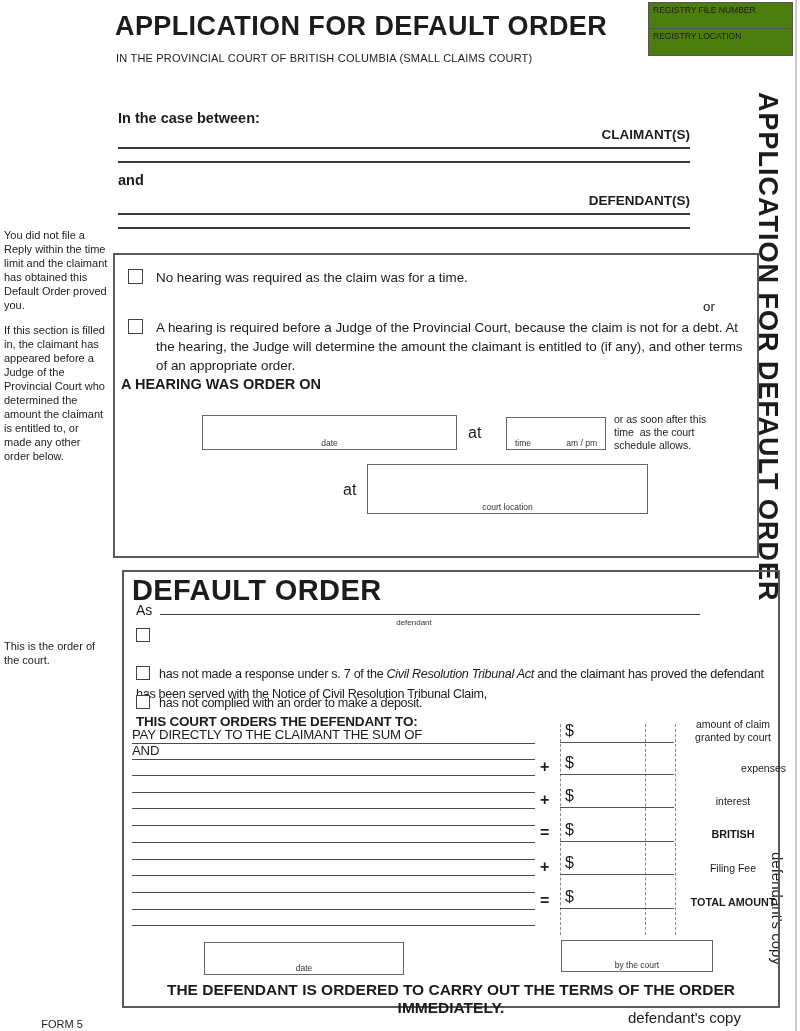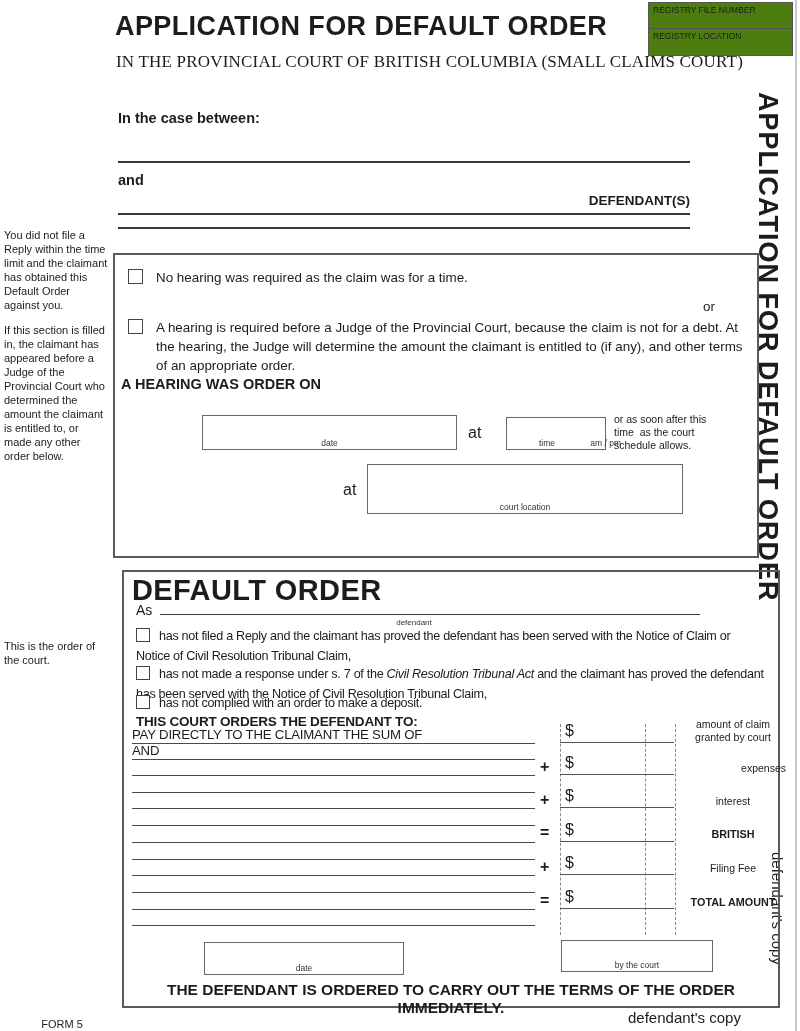--- a/index.html
+++ b/index.html
@@ -3,21 +3,21 @@
 <meta charset="utf-8">
 <style>
   html,body{margin:0;padding:0;background:#fff;}
   #page{position:relative;width:800px;height:1031px;background:#fff;overflow:hidden;
         font-family:"Liberation Sans","DejaVu Sans",sans-serif;color:#1c1c1c;}
   .abs{position:absolute;}
   .pre{white-space:pre-wrap;}
 
   
   .page-title{left:115px;top:11px;font-size:27px;font-weight:bold;letter-spacing:.4px;}
-  .page-subtitle{left:116px;top:52px;font-size:17px;letter-spacing:.2px;font-family:Liberation Serif, serif;}
+  .page-subtitle{left:116px;top:52px;font-size:11px;letter-spacing:.2px;}
   .registry{left:648px;top:2px;width:145px;}
   .regbox{border:1px solid #555;height:27px;font-size:8.5px;padding:2px 0 0 4px;box-sizing:border-box;background:#4d7c0f;}
   .regbox+.regbox{border-top:none;}
 
   
   .vert{writing-mode:vertical-rl;}
   .vertical-title{left:752px;top:92px;font-size:27px;font-weight:bold;letter-spacing:1px;}
   .vertical-copy{left:769px;top:852px;font-size:15px;color:#222;}
   .page-edge{left:795px;top:0;width:2px;height:1031px;background:#c9c9c9;}
 
@@ -42,24 +42,24 @@
   .hlab1{left:41px;top:13px;}
   .hor{left:0;top:44px;width:600px;text-align:right;font-size:13.4px;}
   .hlab2{left:41px;top:63px;width:600px;}
   .hheading{left:6px;top:121px;font-size:14.5px;font-weight:bold;}
   .fillbox{border:1.2px solid #666;box-sizing:border-box;}
   .boxlab{position:absolute;bottom:1px;width:100%;text-align:center;font-size:8.5px;color:#333;}
   .h-datebox{left:87px;top:160px;width:255px;height:35px;}
   .h-at1{left:353px;top:169px;font-size:16px;}
   .h-timebox{left:391px;top:162px;width:100px;height:33px;}
   .timelabs{position:absolute;bottom:1px;left:0;width:100%;display:flex;justify-content:space-between;
-            padding:0 8px;box-sizing:border-box;font-size:8.5px;color:#333;margin-left:24px;}
+            padding:0 8px;box-sizing:border-box;font-size:8.5px;color:#333;}
   .h-note{left:499px;top:158px;width:104px;font-size:10.5px;line-height:1.25;}
   .h-at2{left:228px;top:226px;font-size:16px;}
-  .h-locbox{left:252px;top:209px;width:316px;height:50px;}
+  .h-locbox{left:252px;top:209px;width:281px;height:50px;}
 
   
   .order-box{left:110px;top:570px;width:658px;height:438px;border:2px solid #5a5a5a;box-sizing:border-box;margin-left:12px;}
   .o-heading{left:8px;top:2px;font-size:29px;font-weight:bold;letter-spacing:.4px;}
   .o-as-row{left:12px;top:26px;font-size:14px;}
   .as-line{display:inline-block;width:540px;height:16px;border-bottom:1.6px solid #3a3a3a;margin-left:8px;}
   .o-def-small{left:200px;top:46px;width:180px;text-align:center;font-size:8px;color:#333;}
   .o-p{font-size:12.6px;line-height:19.5px;letter-spacing:-0.3px;width:630px;}
   .o-p1{left:12px;top:55px;} .o-p2{left:12px;top:93px;} .o-p3{left:12px;top:122px;}
   .cb{display:inline-block;width:12px;height:12px;border:1.3px solid #444;margin-right:9px;vertical-align:-2px;background:#fff;}
@@ -95,28 +95,31 @@
     <div class="regbox">
       <span>REGISTRY LOCATION</span>
     </div>
   </div>
 
   <div class="abs vert vertical-title">APPLICATION FOR DEFAULT ORDER</div>
   <div class="abs vert vertical-copy">defendant's copy</div>
   <div class="abs page-edge"></div>
 
   <div class="abs case-intro">In the case between:</div>
+  <div class="abs rule case-line1">
+    <span>CLAIMANT(S)</span>
+  </div>
   <div class="abs rule case-line2"></div>
   <div class="abs case-and">and</div>
   <div class="abs rule case-line3">
     <span>DEFENDANT(S)</span>
   </div>
   <div class="abs rule case-line4"></div>
 
-  <div class="abs mnote mnote1">You did not file a Reply within the time limit and the claimant has obtained this Default Order against you.</div>
+  <div class="abs mnote mnote1">You did not file a Reply within the time limit and the claimant has obtained this Default Order proved you.</div>
   <div class="abs mnote mnote2">If this section is filled in, the claimant has appeared before a Judge of the Provincial Court who determined the amount the claimant is entitled to, or made any other order below.</div>
   <div class="abs mnote mnote3">This is the order of the court.</div>
 
   <div class="abs hearing-box">
     <span class="abs hcb hcb1"></span>
     <div class="abs hlab hlab1">No hearing was required as the claim was for a time.</div>
     <div class="abs hor">or</div>
     <span class="abs hcb hcb2"></span>
     <div class="abs hlab hlab2">A hearing is required before a Judge of the Provincial Court, because the claim is not for a debt. At the hearing, the Judge will determine the amount the claimant is entitled to (if any), and other terms of an appropriate order.</div>
     <div class="abs hheading">A HEARING WAS ORDER ON</div>
@@ -140,21 +143,21 @@
 
   <div class="abs order-box">
     <div class="abs o-heading">DEFAULT ORDER</div>
 
     <div class="abs o-as-row">
       <span>As</span><span class="as-line"></span>
     </div>
     <div class="abs o-def-small">defendant</div>
 
     <div class="abs o-p o-p1">
-      <span class="cb"></span><span>has not filed a Reply and the claimant has proved the defendant has been served with the Notice of Claim or Notice of Civil Resolution Tribunal Claim,</span>
+      <span class="cb"></span>
     </div>
     <div class="abs o-p o-p2">
       <span class="cb"></span><span>has not made a response under s. 7 of the </span><i>Civil Resolution Tribunal Act</i><span> and the claimant has proved the defendant has been served with the Notice of Civil Resolution Tribunal Claim,</span>
     </div>
     <div class="abs o-p o-p3">
       <span class="cb"></span><span>has not complied with an order to make a deposit.</span>
     </div>
 
     <div class="abs o-orders-heading">THIS COURT ORDERS THE DEFENDANT TO:</div>
 

